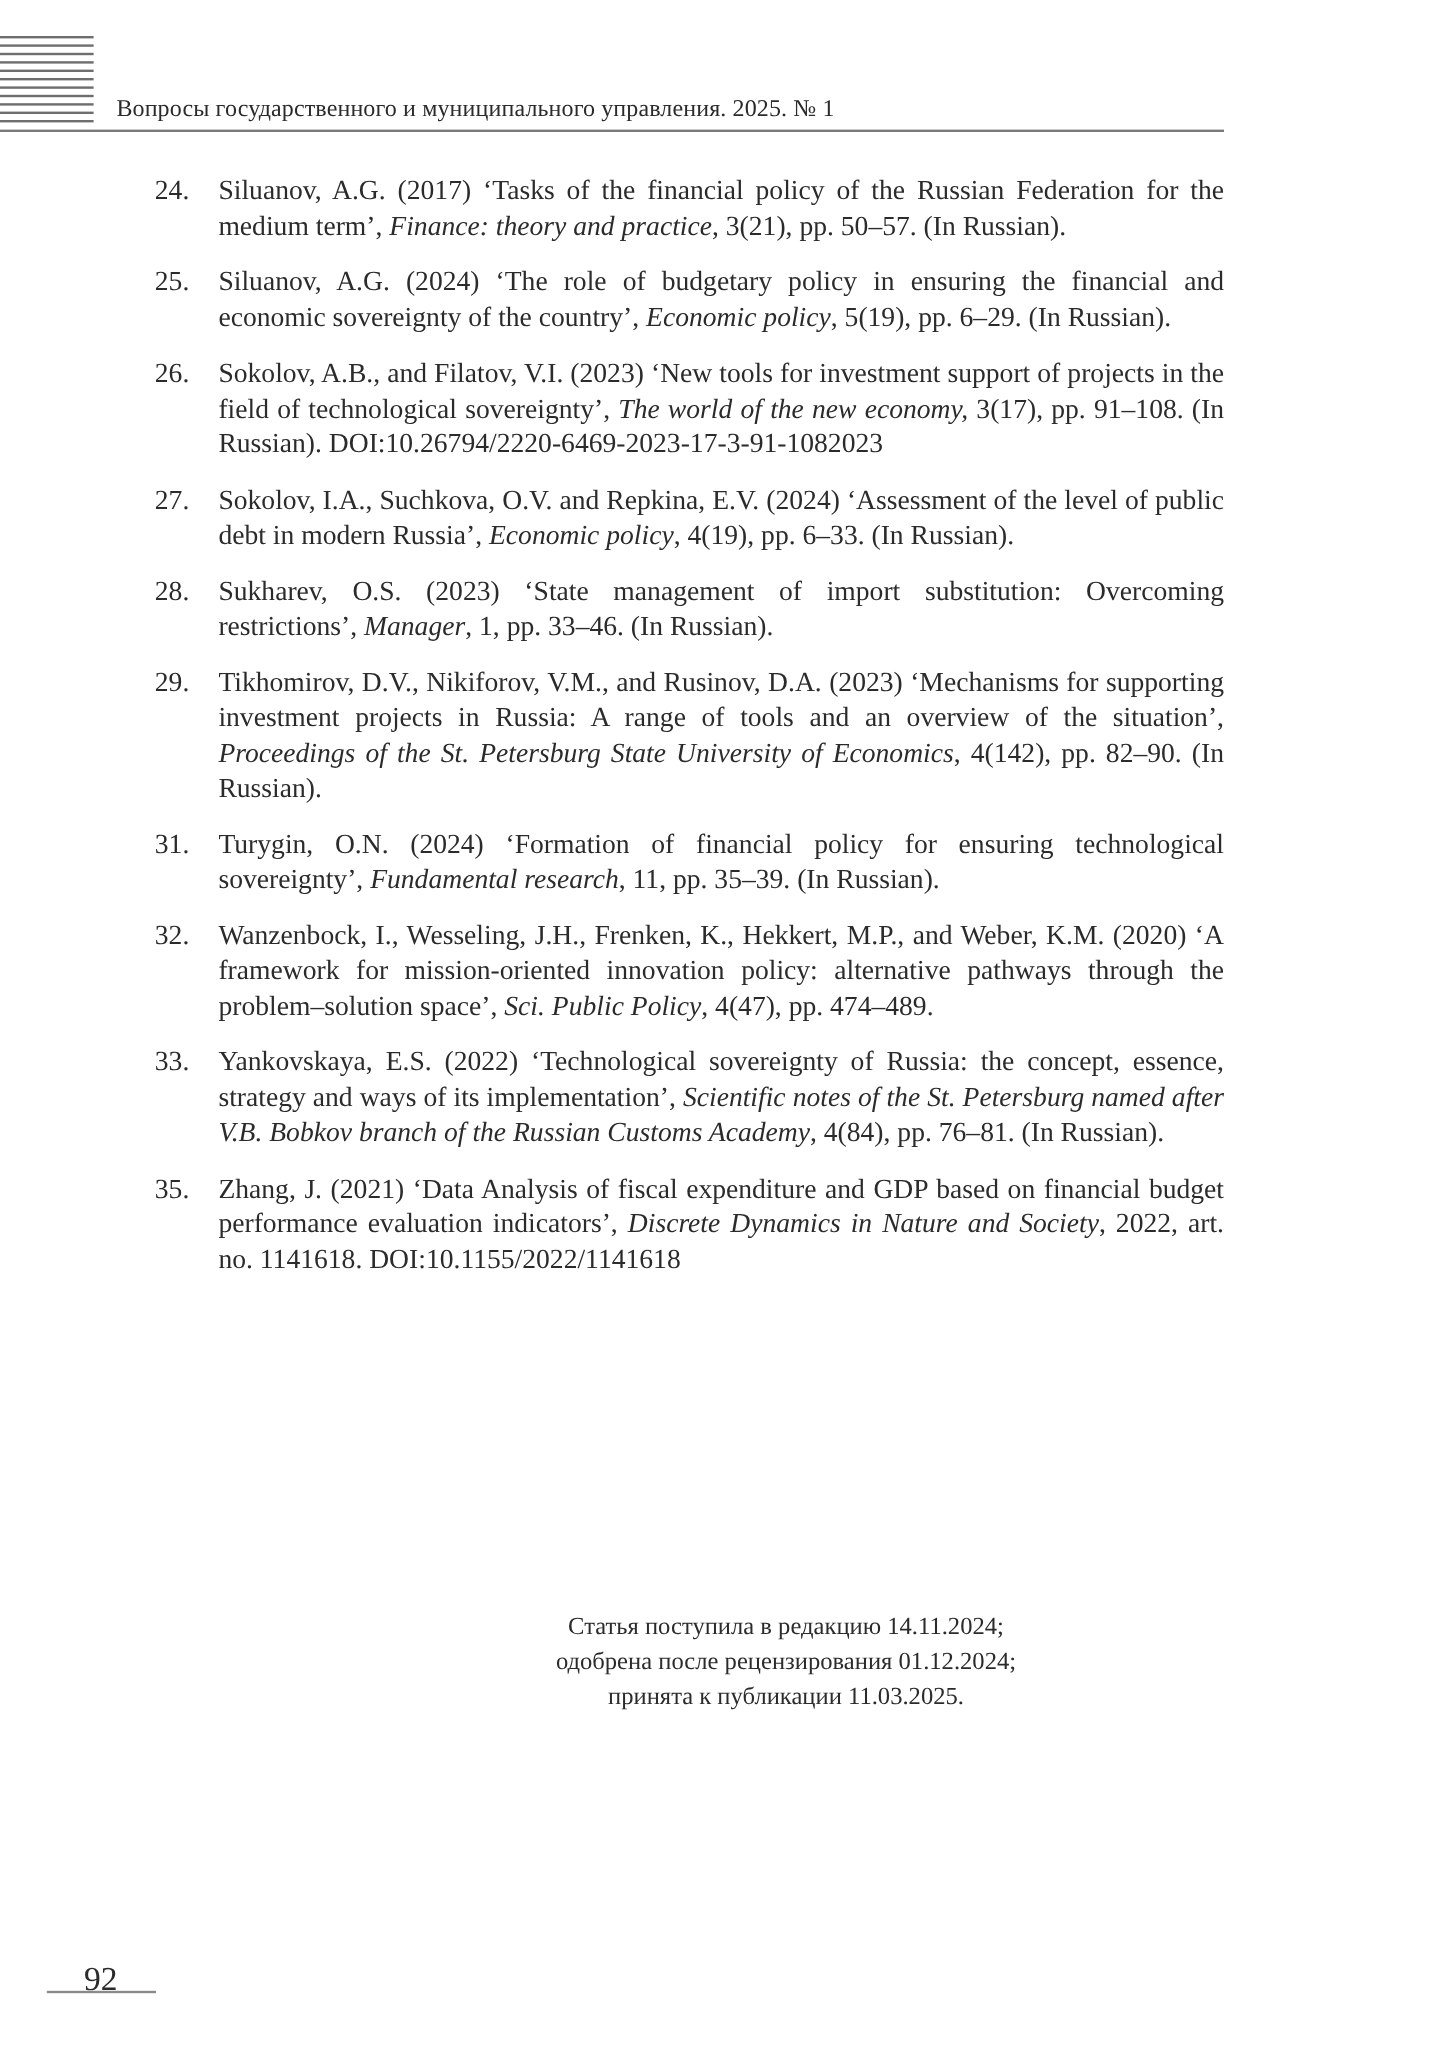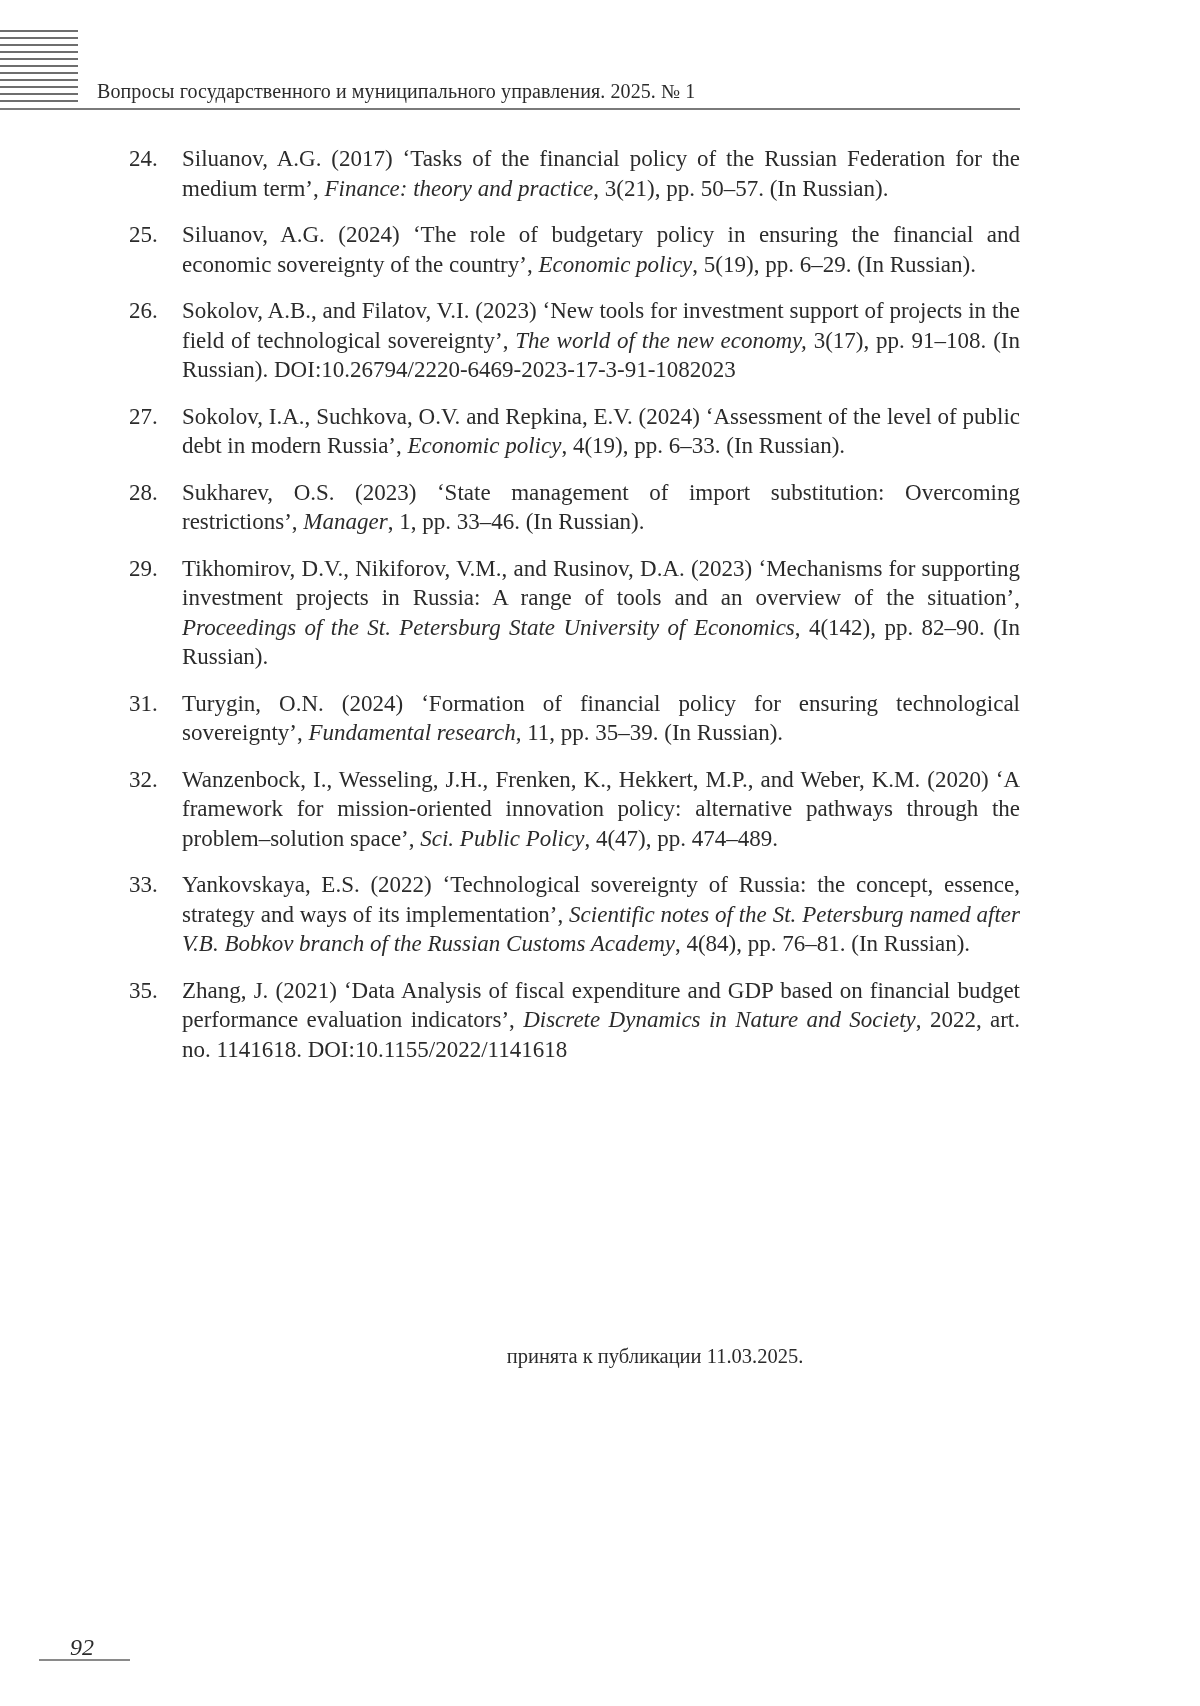--- a/index.html
+++ b/index.html
@@ -37,21 +37,21 @@
     }
     .ref em { font-style: italic; }
     .received {
       position: absolute; left: 0; width: 1200px; top: 1342px;
       text-align: center; font-size: 20.5px; line-height: 29px;
       padding-left: 110px; box-sizing: border-box;
     }
     .received div { white-space: nowrap; }
     .page-num {
       position: absolute; left: 70px; top: 1634px;
-      font-size: 24px; font-style: italic; color: #2b2b2b;
+      font-size: 28px; color: #2b2b2b;
     }
     .page-rule {
       position: absolute; left: 39px; top: 1659px; width: 91px; height: 2px;
       background: #8a8a8a;
     }
   </style>
 </head>
 <body>
 
 <div class="stripes">
@@ -77,17 +77,19 @@
   <li class="ref"><span class="num">27.</span><span>Sokolov, I.A., Suchkova, O.V. and Repkina, E.V. (2024) ‘Assessment of the level of public debt in modern Russia’, </span><em>Economic policy</em><span>, 4(19), pp. 6–33. (In Russian).</span></li>
   <li class="ref"><span class="num">28.</span><span>Sukharev, O.S. (2023) ‘State management of import substitution: Overcoming restrictions’, </span><em>Manager</em><span>, 1, pp. 33–46. (In Russian).</span></li>
   <li class="ref"><span class="num">29.</span><span>Tikhomirov, D.V., Nikiforov, V.M., and Rusinov, D.A. (2023) ‘Mechanisms for supporting investment projects in Russia: A range of tools and an overview of the situation’, </span><em>Proceedings of the St. Petersburg State University of Economics</em><span>, 4(142), pp. 82–90. (In Russian).</span></li>
   <li class="ref"><span class="num">31.</span><span>Turygin, O.N. (2024) ‘Formation of financial policy for ensuring technological sovereignty’, </span><em>Fundamental research</em><span>, 11, pp. 35–39. (In Russian).</span></li>
   <li class="ref"><span class="num">32.</span><span>Wanzenbock, I., Wesseling, J.H., Frenken, K., Hekkert, M.P., and Weber, K.M. (2020) ‘A framework for mission-oriented innovation policy: alternative pathways through the problem–solution space’, </span><em>Sci. Public Policy</em><span>, 4(47), pp. 474–489.</span></li>
   <li class="ref"><span class="num">33.</span><span>Yankovskaya, E.S. (2022) ‘Technological sovereignty of Russia: the concept, essence, strategy and ways of its implementation’, </span><em>Scientific notes of the St. Petersburg named after V.B. Bobkov branch of the Russian Customs Academy</em><span>, 4(84), pp. 76–81. (In Russian).</span></li>
   <li class="ref"><span class="num">35.</span><span>Zhang, J. (2021) ‘Data Analysis of fiscal expenditure and GDP based on financial budget performance evaluation indicators’, </span><em>Discrete Dynamics in Nature and Society</em><span>, 2022, art. no. 1141618. DOI:10.1155/2022/1141618</span></li>
 </ol>
 
 <div class="received">
+  <div>Статья поступила в редакцию 14.11.2024;</div>
+  <div>одобрена после рецензирования 01.12.2024;</div>
   <div>принята к публикации 11.03.2025.</div>
 </div>
 
 <div class="page-num">92</div>
 <div class="page-rule"></div>
 
 </body></html>

